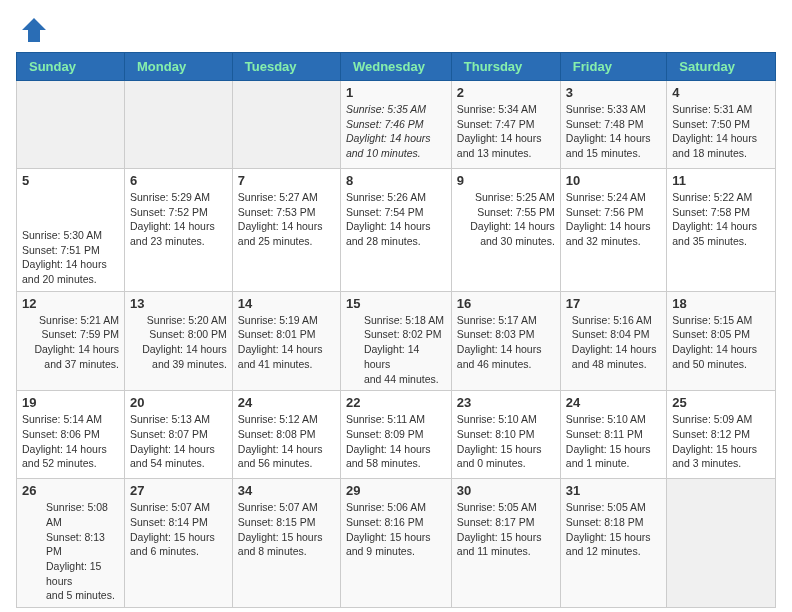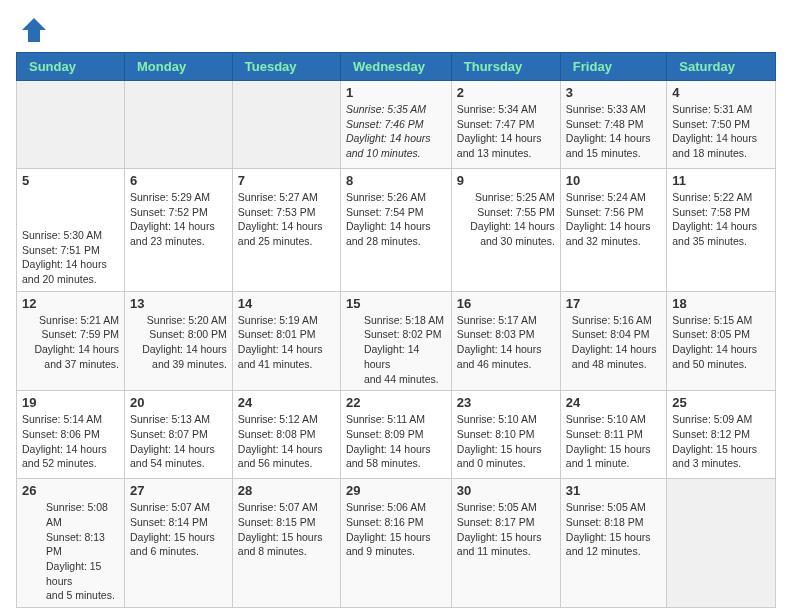--- a/index.html
+++ b/index.html
@@ -321,21 +321,21 @@
 and 5 minutes.</div>
         </td>
         <td>
           <span class="day-num">27</span>
           <div class="day-detail" style="white-space: pre-line;">Sunrise: 5:07 AM
 Sunset: 8:14 PM
 Daylight: 15 hours
 and 6 minutes.</div>
         </td>
         <td>
-          <span class="day-num">28</span>
+          <span class="day-num">34</span>
           <div class="day-detail" style="white-space: pre-line;">Sunrise: 5:07 AM
 Sunset: 8:15 PM
 Daylight: 15 hours
 and 8 minutes.</div>
         </td>
         <td>
           <span class="day-num">29</span>
           <div class="day-detail" style="white-space: pre-line;">Sunrise: 5:06 AM
 Sunset: 8:16 PM
 Daylight: 15 hours

